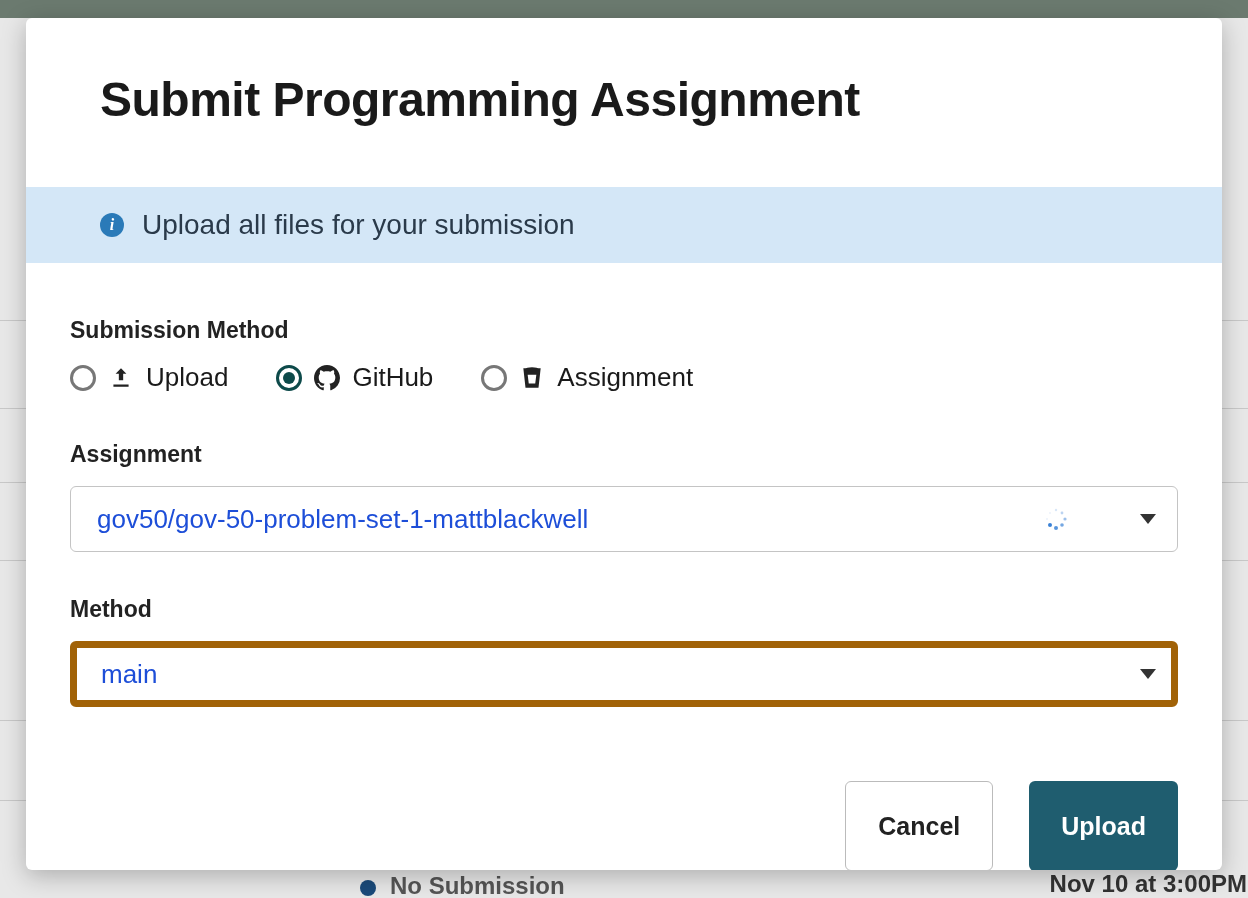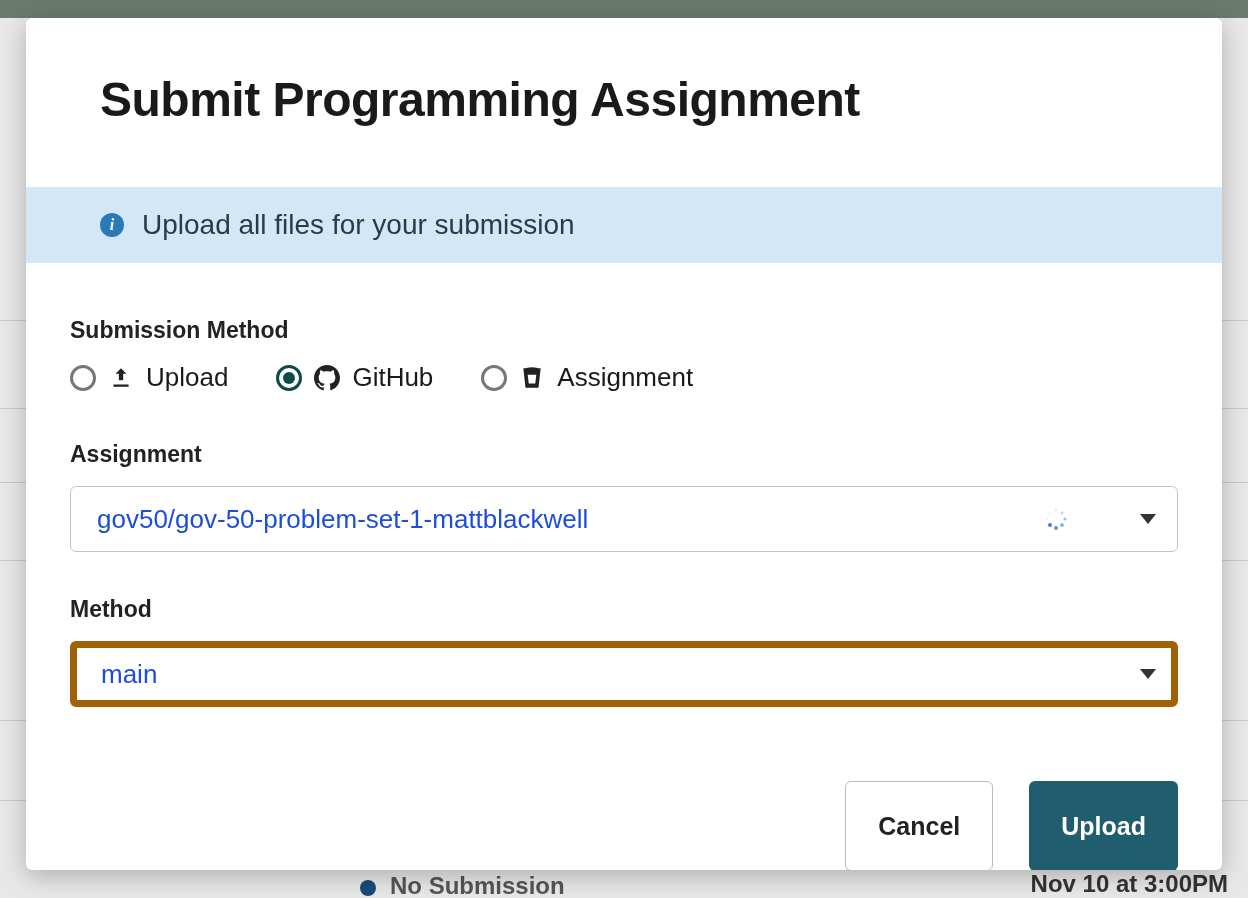--- a/index.html
+++ b/index.html
@@ -229,21 +229,21 @@
 
 <div class="backdrop-lines">
   <div class="backdrop-line" style="top:320px"></div>
   <div class="backdrop-line" style="top:408px"></div>
   <div class="backdrop-line" style="top:482px"></div>
   <div class="backdrop-line" style="top:560px"></div>
   <div class="backdrop-line" style="top:720px"></div>
   <div class="backdrop-line" style="top:800px"></div>
   <div class="backdrop-bullet" style="left:360px; top:880px"></div>
   <div class="backdrop-text" style="left:390px; top:872px; color:#555">No Submission</div>
-  <div class="backdrop-text" style="right:20px; top:870px; font-size:24px">Nov 10 at 3:00PM</div>
+  <div class="backdrop-text" style="right:1px; top:870px; font-size:24px">Nov 10 at 3:00PM</div>
 </div>
 
 <div class="top-strip"></div>
 
 <div class="modal">
 
   <h1 class="modal-title">Submit Programming Assignment</h1>
 
   <div class="info-banner">
     <span class="info-icon">i</span>

